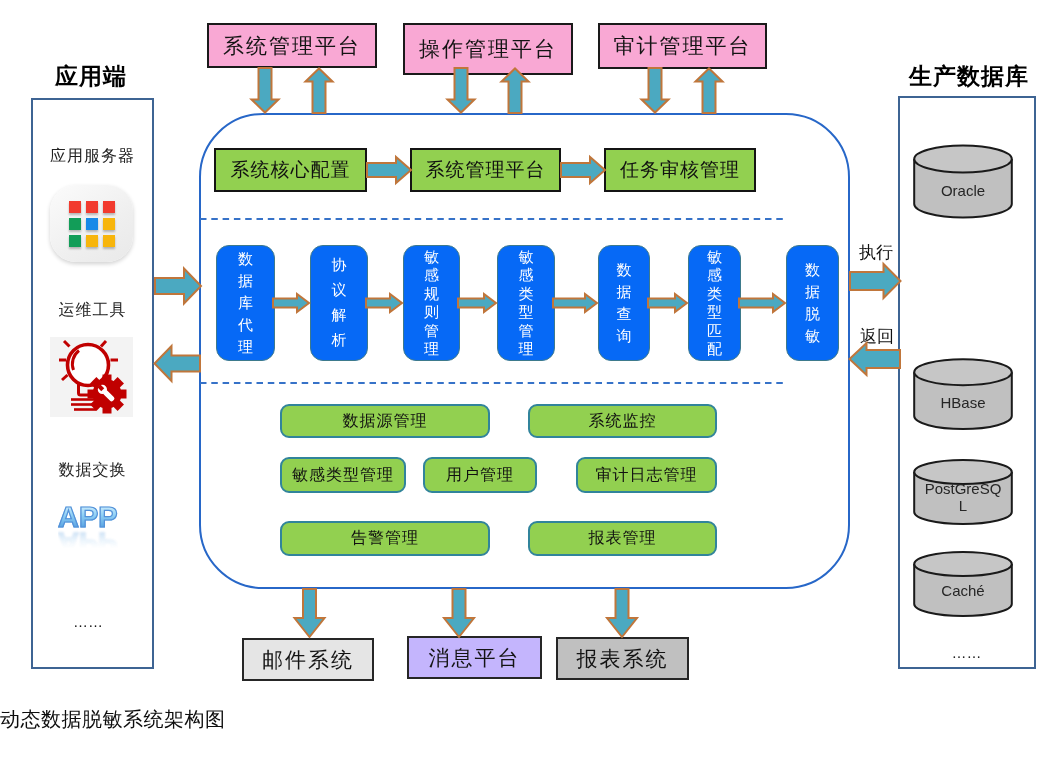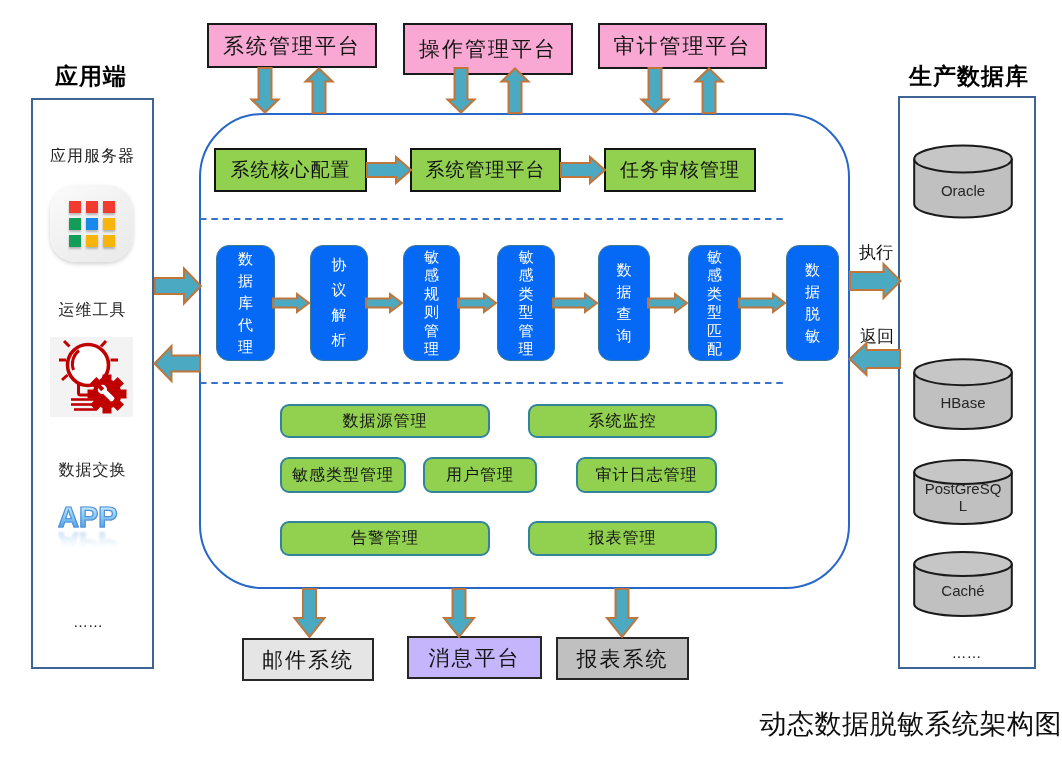--- a/index.html
+++ b/index.html
@@ -25,21 +25,21 @@
   .mgmtbox{background:#92d050;border:2px solid #31849b;border-radius:9px;display:flex;align-items:center;justify-content:center;
            font-size:16px;letter-spacing:1px;color:#111;}
   
   .panel{border:2px solid #3e6493;background:#ffffff;}
   .panel-title{font-size:23px;font-weight:bold;color:#000;letter-spacing:1px;white-space:nowrap;}
   .panel-label{font-size:16px;color:#222;letter-spacing:1px;white-space:nowrap;text-align:center;}
   .dots{font-size:14px;color:#111;letter-spacing:1px;white-space:nowrap;}
   
   .sidelabel{font-size:17px;color:#111;white-space:nowrap;}
   
-  #caption{left:0;right:0;top:706px;text-align:right;font-size:27px;color:#0d0d0d;letter-spacing:0.5px;}
+  #caption{left:0;right:0;top:706px;text-align:left;font-size:20px;color:#0d0d0d;letter-spacing:0.5px;}
   
   #app-icon{left:50px;top:185px;width:83px;height:77px;border-radius:26px;
             background:linear-gradient(145deg,#fbfbfb,#efefef 60%,#e9e9e9);
             box-shadow:0 2px 4px rgba(0,0,0,0.18);
             display:flex;align-items:center;justify-content:center;}
   #app-icon .grid{display:grid;grid-template-columns:repeat(3,12px);grid-template-rows:repeat(3,12px);gap:5px;}
   #app-icon .grid div{width:12px;height:12px;box-shadow:0 2px 2px rgba(0,0,0,0.25);}
   
   .applogo{font-family:"Liberation Sans",sans-serif;font-weight:700;font-size:29px;letter-spacing:0px;
            background:linear-gradient(180deg,#d6f1fd 5%,#8fd0f5 42%,#4a97dd 95%);

